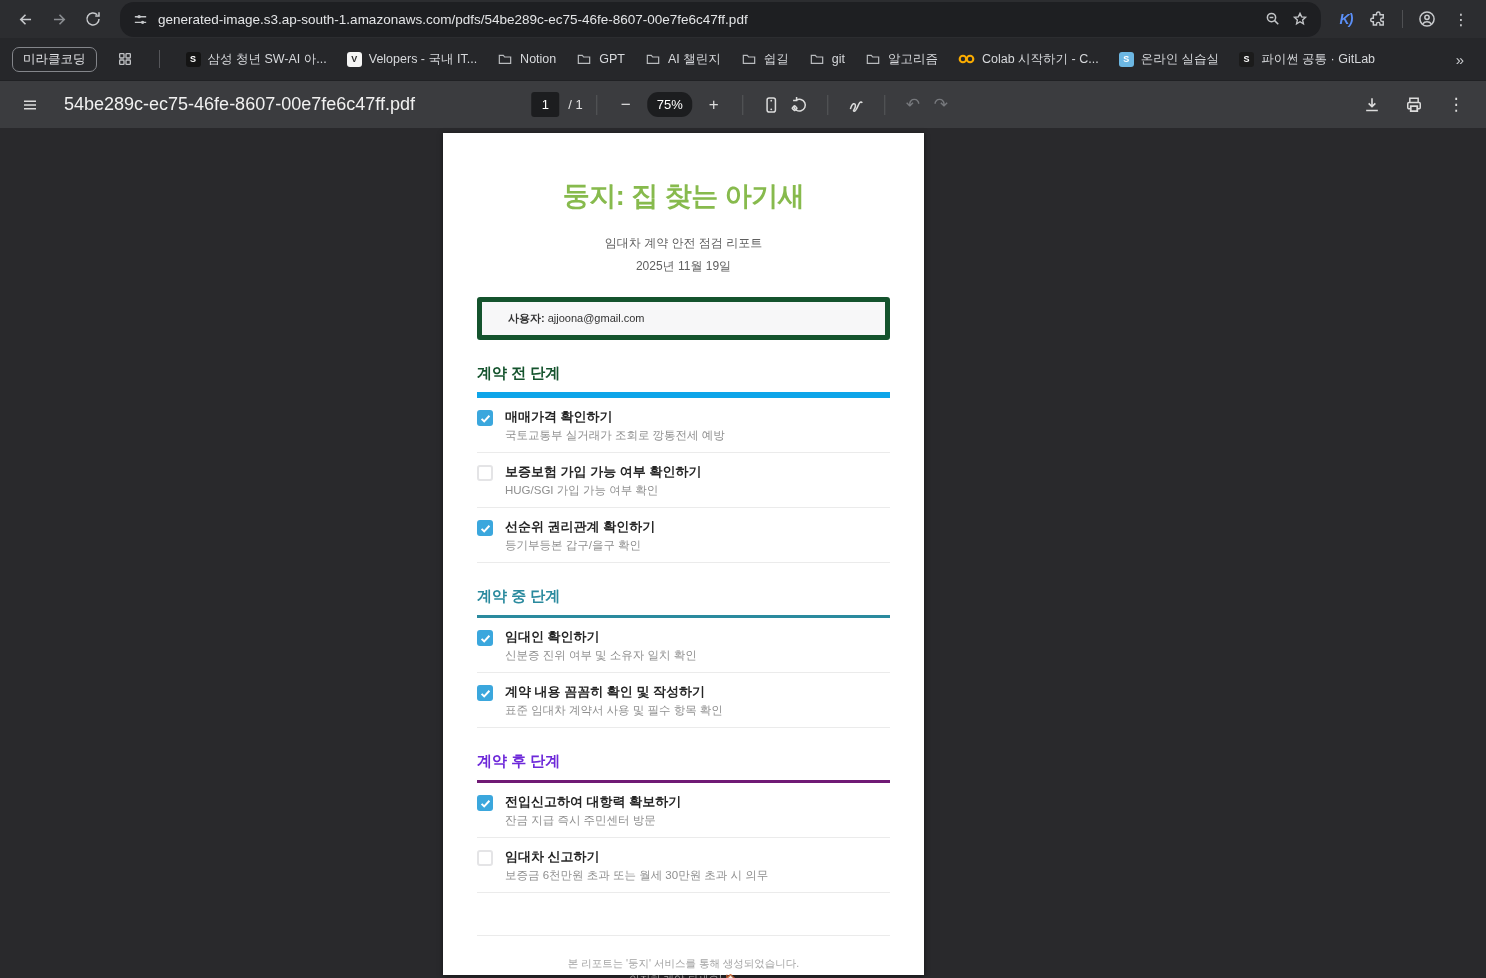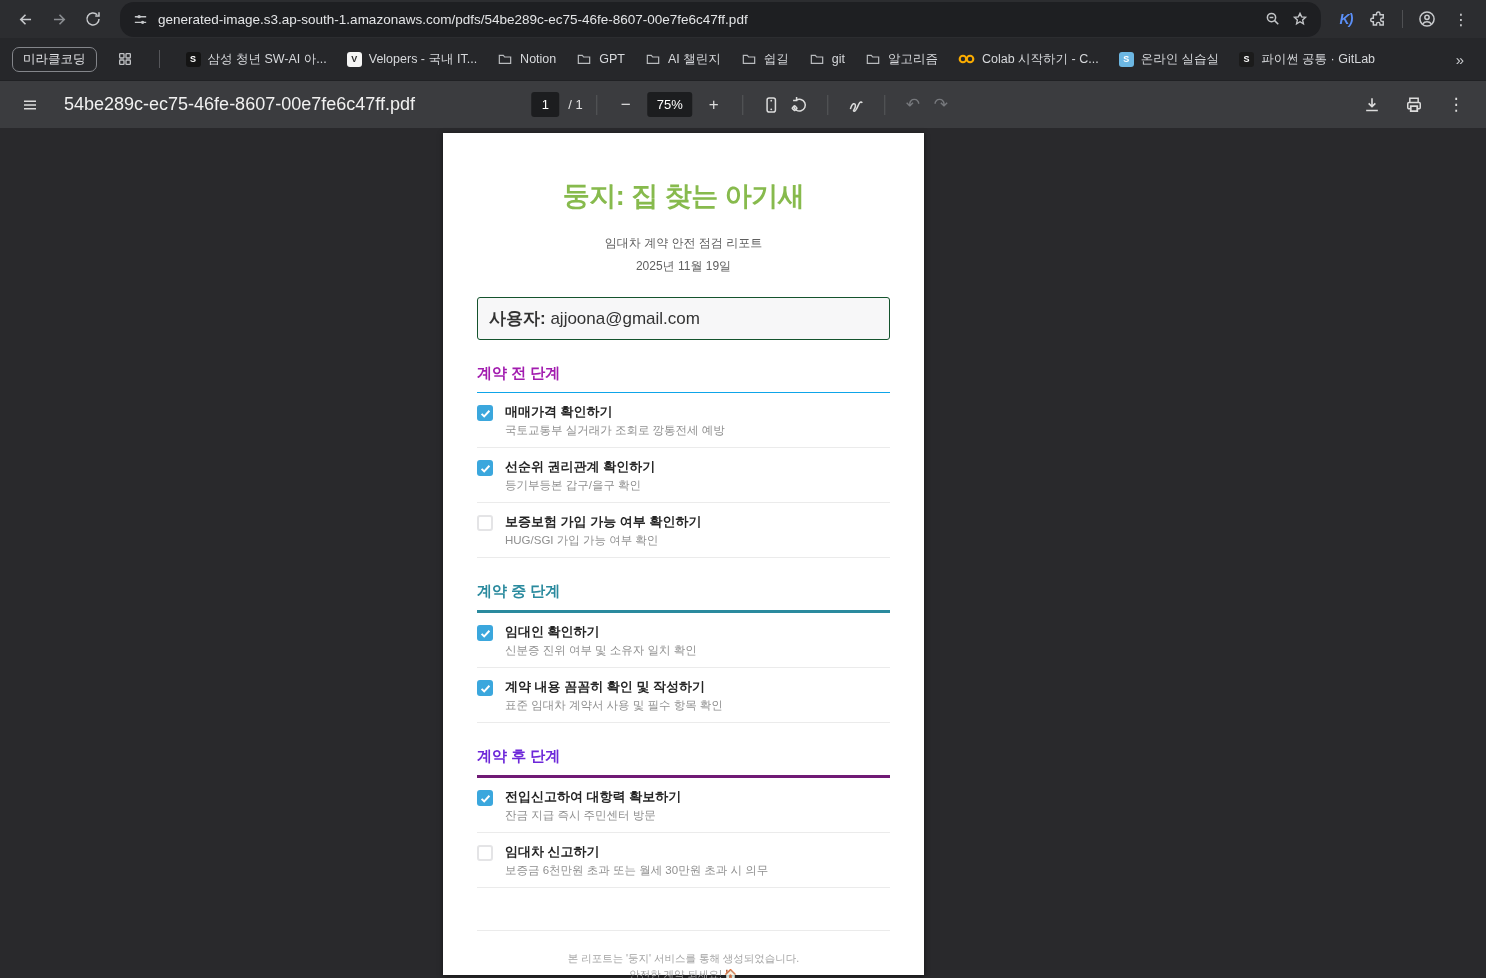--- a/index.html
+++ b/index.html
@@ -27,32 +27,32 @@
   .overflow { margin-left:auto; color:#c8cacd; font-size:15px; padding:0 10px; cursor:pointer; }
 
   
   .pdfbar { height:48px; background:#3b3c3f; display:flex; align-items:center; color:#e8e8e8; padding:0 16px; position:relative; border-top:1px solid #202124; }
   .pdf-name { font-size:18px; color:#f1f1f1; margin-left:20px; }
   .pdf-center { position:absolute; left:50%; transform:translateX(-50%); display:flex; align-items:center; }
   .pg-input { width:28px; height:25px; background:#1c1d1f; border:none; border-radius:3px; color:#fff; font-size:13px; text-align:center; font-family:inherit; }
   .pg-total { font-size:13px; margin-left:9px; color:#e3e3e3; }
   .vdiv-t { width:1px; height:20px; background:#57585b; margin:0 14px; flex:none; }
   .tbtn { background:none; border:none; color:#dcdcdc; display:flex; align-items:center; justify-content:center; width:28px; height:28px; cursor:pointer; font-size:17px; font-family:inherit; }
-  .zoom-box { background:#1c1d1f; border-radius:3px; padding:5px 9px; font-size:13px; color:#fff; margin:0 8px; }
+  .zoom-box { background:#1c1d1f; border-radius:11px; padding:5px 9px; font-size:13px; color:#fff; margin:0 8px; }
   .tbtn.dim { color:#77797d; }
   .pdf-right { margin-left:auto; display:flex; align-items:center; gap:14px; }
 
   
   .viewer { position:relative; height:850px; background:#29292c; }
   .page { position:absolute; left:443px; top:5px; width:481px; height:842px; background:#fff; box-shadow:0 1px 5px rgba(0,0,0,.5); padding:0 34px; }
 
   .doc-title { margin-top:45px; text-align:center; font-size:27px; font-weight:bold; letter-spacing:-0.5px; }
   .doc-sub   { margin-top:21px; text-align:center; color:#5f5f5f; font-size:12px; }
   .doc-date  { margin-top:6px;  text-align:center; color:#5f5f5f; font-size:12px; }
-  .user-box  { margin-top:22px; background:#f7f7f8; border:1px solid #14532d; border-radius:3px; padding:9px 11px; font-size:17px; color:#333; }
+  .user-box  { margin-top:22px; background:#f7f7f8; border:5px solid #14532d; border-radius:3px; padding:9px 26px; font-size:11px; color:#333; }
 
   .sec-h { margin-top:24px; font-size:15px; font-weight:bold; padding-bottom:9px; }
   .item { display:flex; gap:12px; padding:11px 0 10px; border-bottom:1px solid #ebebeb; }
   .cb { width:16px; height:16px; border-radius:3px; flex:none; margin-top:1px; display:flex; align-items:center; justify-content:center; }
   .cb.un { background:#fff; border:2px solid #e4e4e6; }
   .item-title { font-size:13px; font-weight:bold; color:#252525; line-height:15px; }
   .item-desc  { margin-top:5px; font-size:11.5px; color:#8f8f8f; line-height:13px; }
 
   .end-rule { height:43px; border-bottom:1px solid #ebebeb; }
   .footer { margin-top:19px; text-align:center; color:#a3a3a3; font-size:10.5px; line-height:1.55; }
@@ -291,49 +291,49 @@
 
 <div class="viewer">
   <div class="page">
     <div class="doc-title" style="color: rgb(135, 186, 77);">둥지: 집 찾는 아기새</div>
     <div class="doc-sub">임대차 계약 안전 점검 리포트</div>
     <div class="doc-date">2025년 11월 19일</div>
     <div class="user-box"><b>사용자:</b><span> ajjoona@gmail.com</span></div>
 
     <div id="sections">
   <div>
-    <div class="sec-h" style="color:#a21caf;border-bottom:1px solid #0ea5e9">계약 전 단계</div>
+    <div class="sec-h" style="color:#14532d;border-bottom:6px solid #0ea5e9">계약 전 단계</div>
 
       <div class="item">
         <span class="cb " style="background:#3ba7dd">
               <svg width="13" height="13" viewBox="0 0 16 16" fill="none" stroke="#fff" stroke-width="2.4">
                 <path d="M3.2 8.4 6.4 11.6 12.8 4.6"></path>
               </svg>
             </span>
         <div>
           <div class="item-title">매매가격 확인하기</div>
           <div class="item-desc">국토교통부 실거래가 조회로 깡통전세 예방</div>
         </div>
       </div>
       <div class="item">
+        <span class="cb un" style=""></span>
+        <div>
+          <div class="item-title">보증보험 가입 가능 여부 확인하기</div>
+          <div class="item-desc">HUG/SGI 가입 가능 여부 확인</div>
+        </div>
+      </div>
+      <div class="item">
         <span class="cb " style="background:#3ba7dd">
               <svg width="13" height="13" viewBox="0 0 16 16" fill="none" stroke="#fff" stroke-width="2.4">
                 <path d="M3.2 8.4 6.4 11.6 12.8 4.6"></path>
               </svg>
             </span>
         <div>
           <div class="item-title">선순위 권리관계 확인하기</div>
           <div class="item-desc">등기부등본 갑구/을구 확인</div>
-        </div>
-      </div>
-      <div class="item">
-        <span class="cb un" style=""></span>
-        <div>
-          <div class="item-title">보증보험 가입 가능 여부 확인하기</div>
-          <div class="item-desc">HUG/SGI 가입 가능 여부 확인</div>
         </div>
       </div>
   </div>
   <div>
     <div class="sec-h" style="color:#2a8a9e;border-bottom:3px solid #2a8a9e">계약 중 단계</div>
 
       <div class="item">
         <span class="cb " style="background:#3ba7dd">
               <svg width="13" height="13" viewBox="0 0 16 16" fill="none" stroke="#fff" stroke-width="2.4">
                 <path d="M3.2 8.4 6.4 11.6 12.8 4.6"></path>

